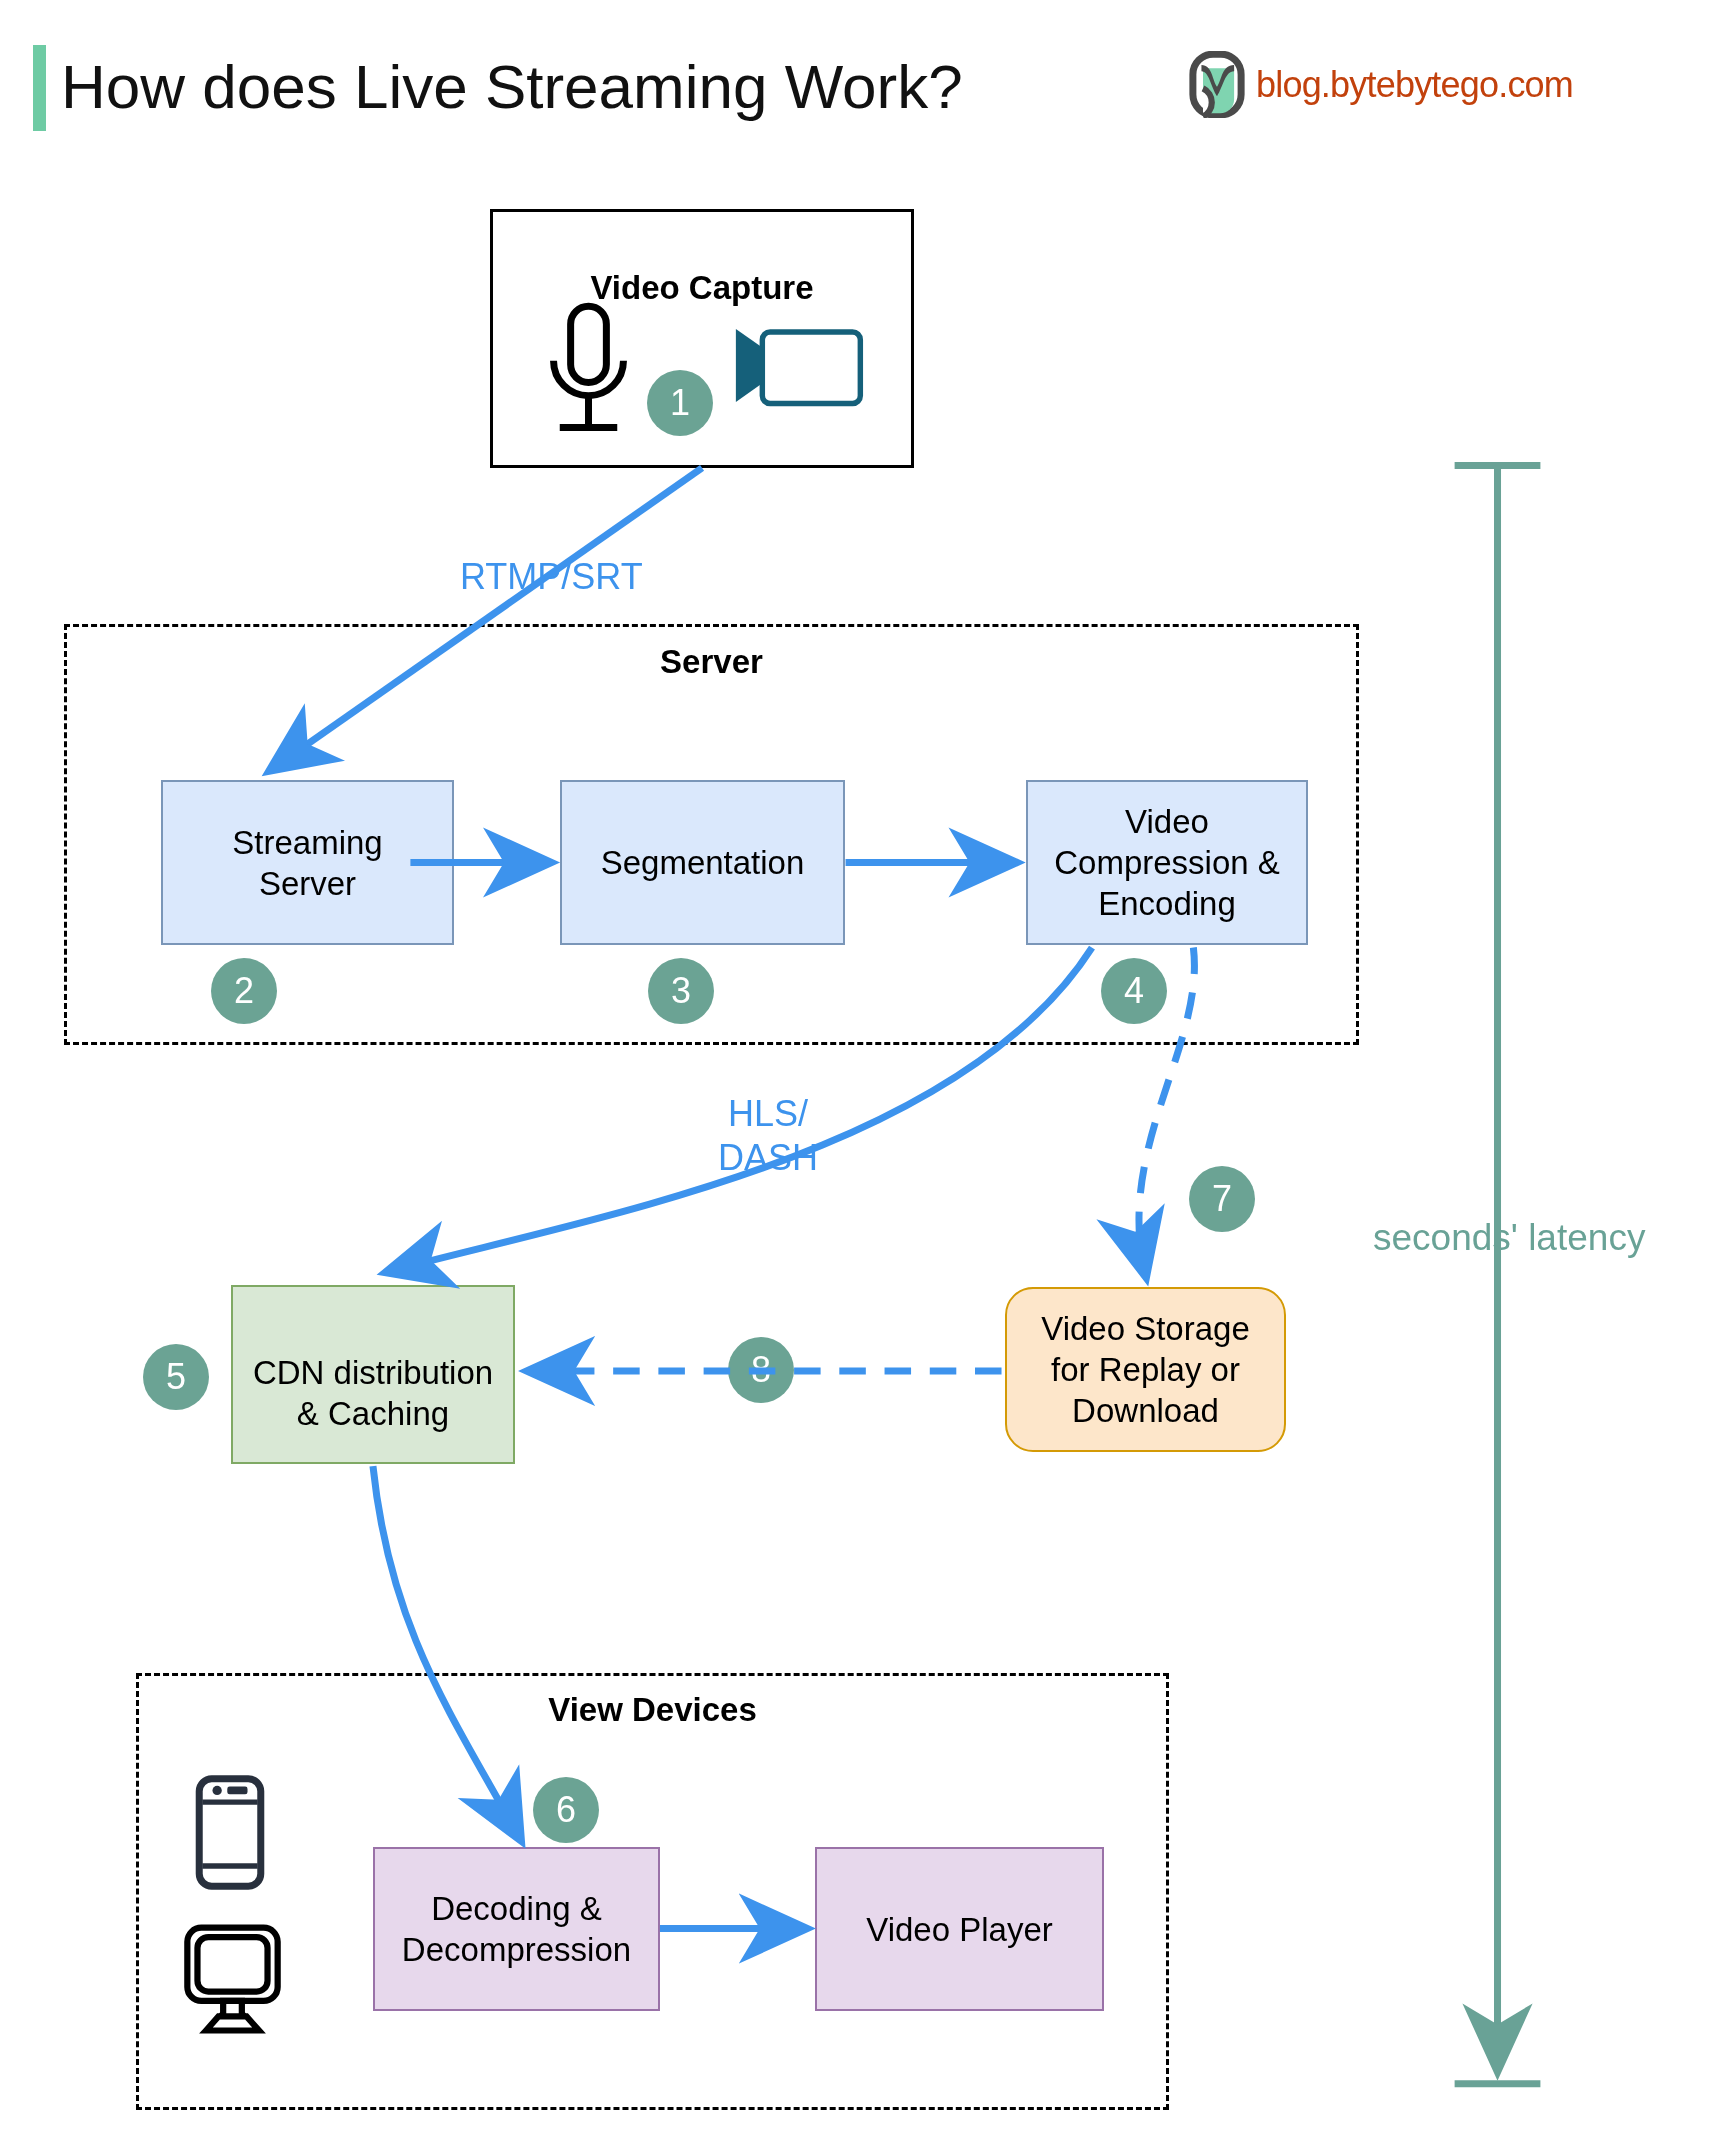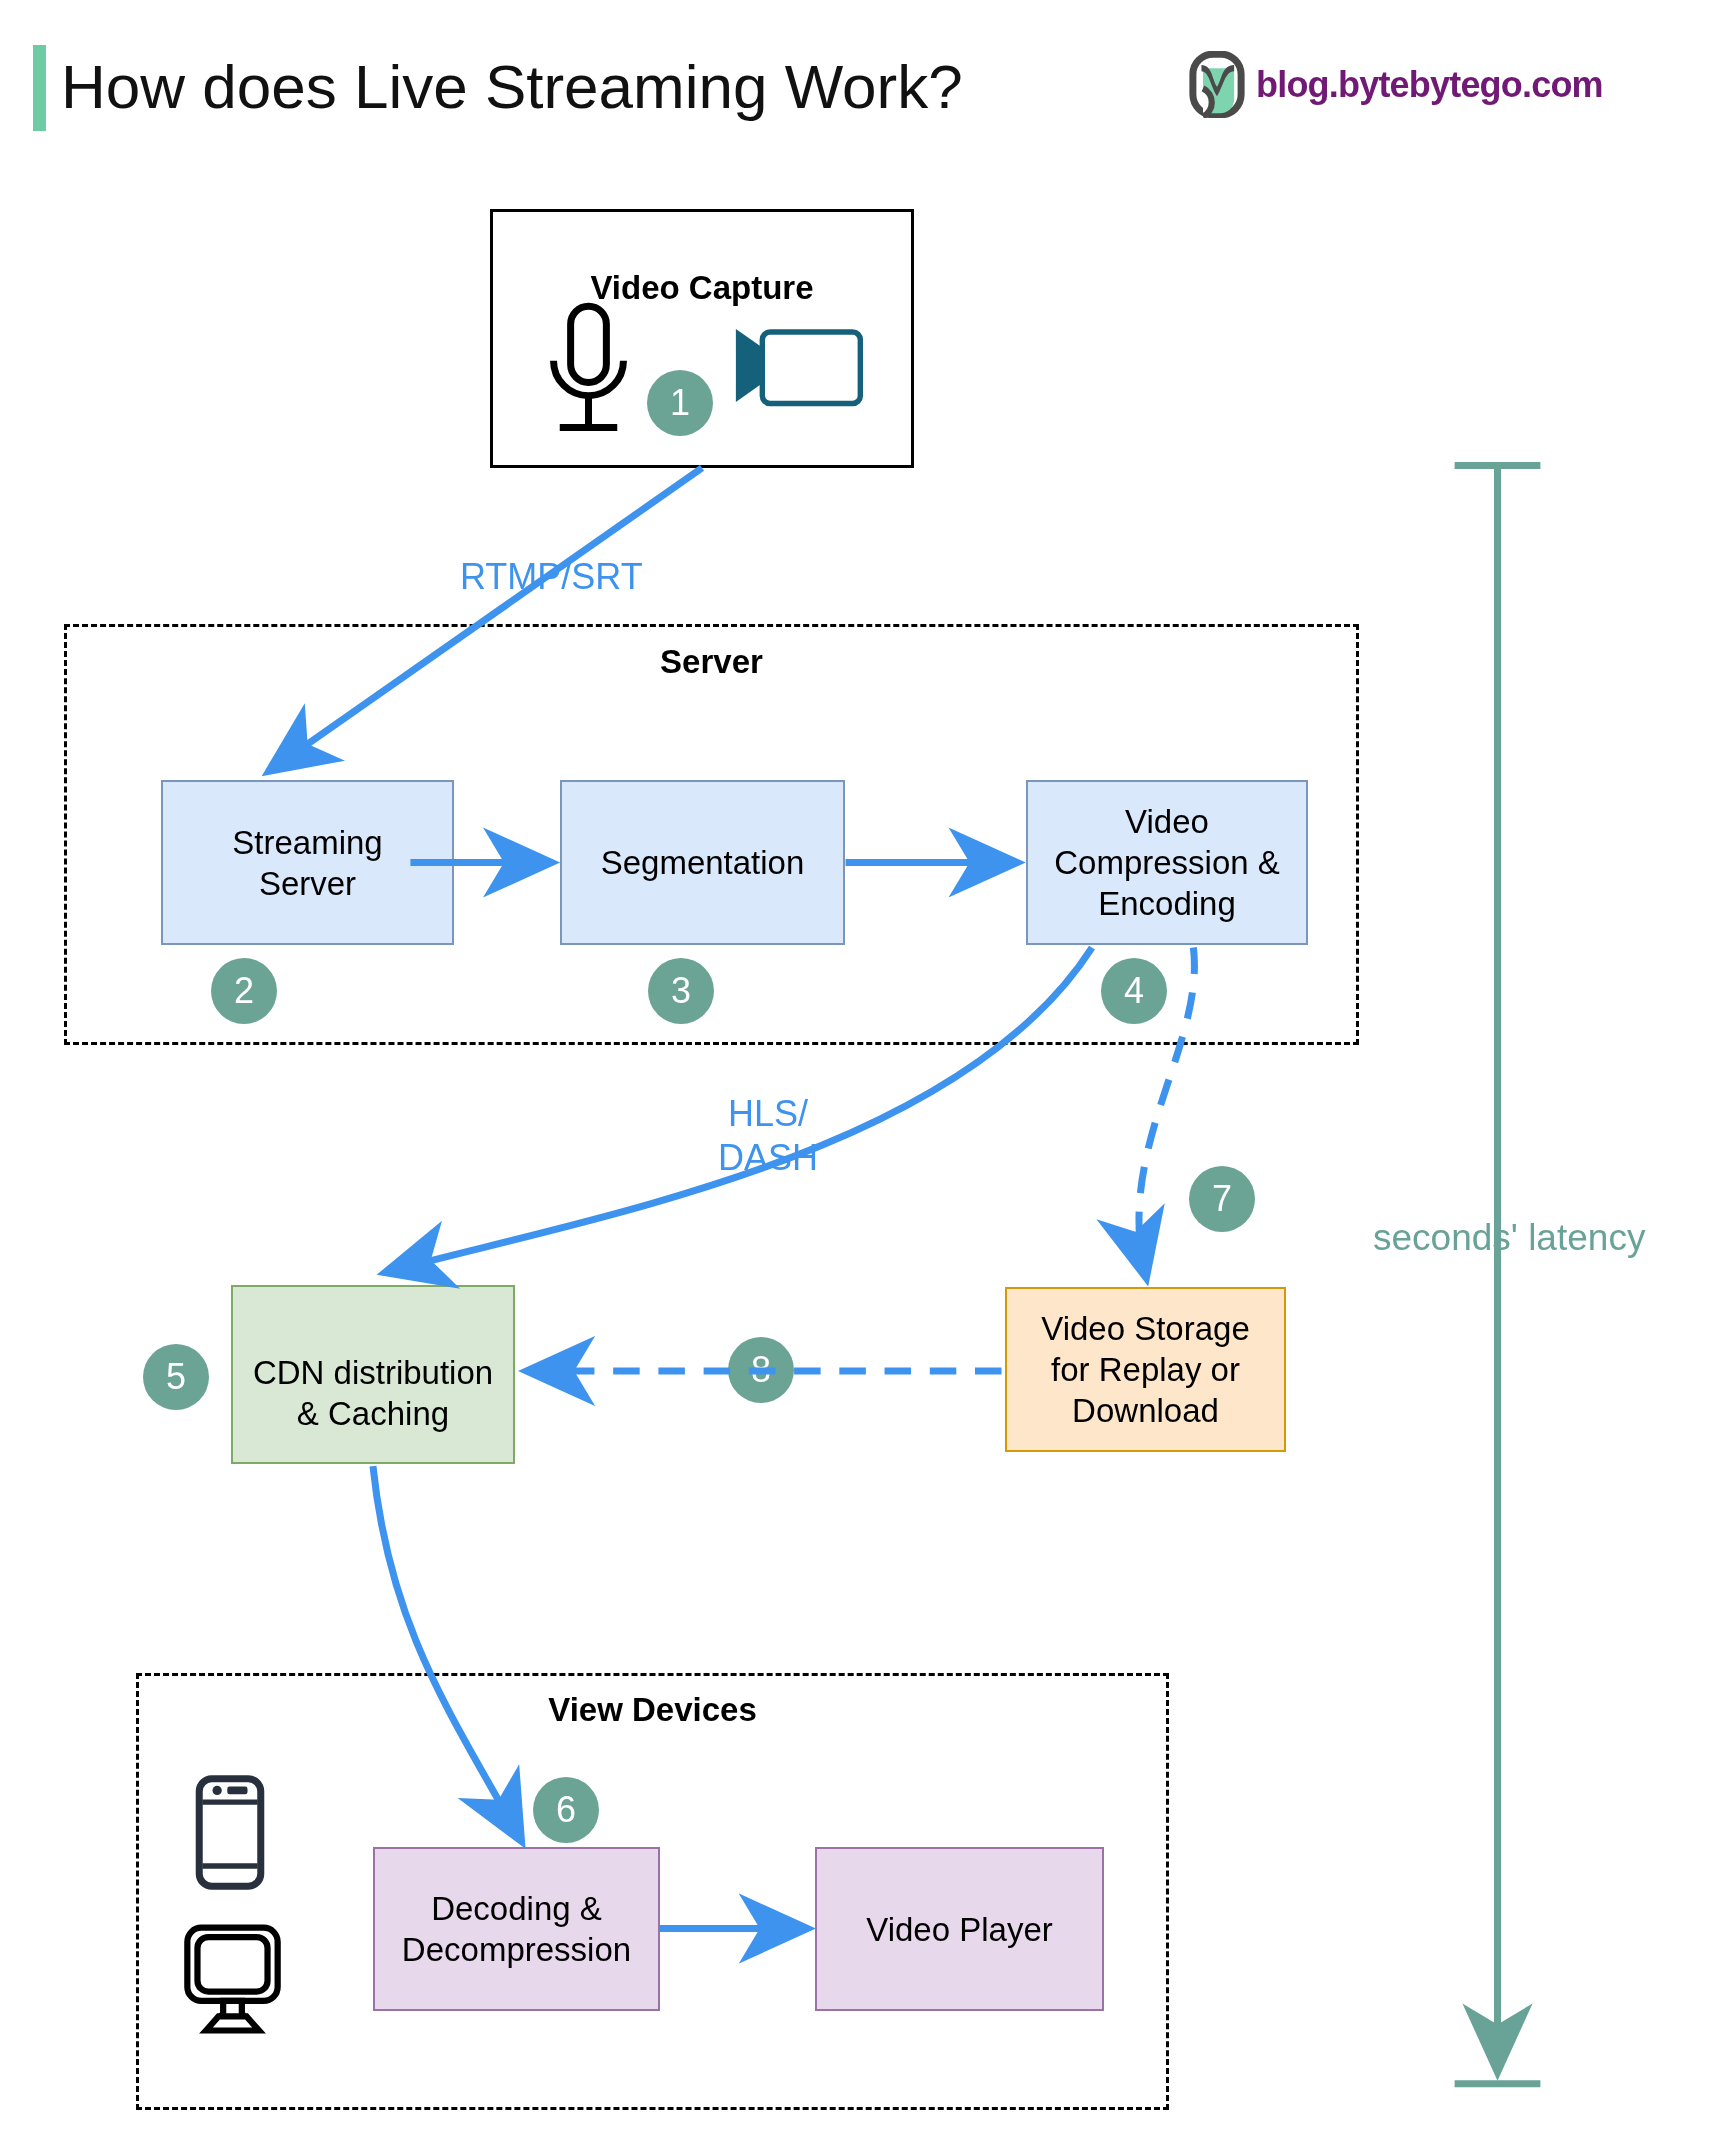--- a/index.html
+++ b/index.html
@@ -5,21 +5,21 @@
   html,body{margin:0;padding:0;background:#ffffff;}
   body{width:1734px;height:2129px;font-family:"Liberation Sans",sans-serif;position:relative;overflow:hidden;}
   #stage{position:absolute;left:0;top:0;width:1734px;height:2129px;}
   svg.layer{position:absolute;left:0;top:0;width:1734px;height:2129px;pointer-events:none;}
 
   
   .accent-bar{position:absolute;left:33px;top:45px;width:13.3px;height:86px;background:#6ecba4;}
   .page-title{position:absolute;left:61px;top:41px;font-size:62px;line-height:92px;color:#111111;white-space:nowrap;font-weight:400;}
   .brand-wrap{position:absolute;left:1189px;top:51px;display:flex;align-items:center;gap:11px;}
   .brand-logo{width:56px;height:67px;position:relative;}
-  .brand-text{font-size:36px;color:#701a75;font-weight:700;letter-spacing:-0.8px;white-space:nowrap;text-align:right;}
+  .brand-text{font-size:36px;color:#c2410c;font-weight:400;letter-spacing:-0.8px;white-space:nowrap;text-align:right;}
 
   
   .node{position:absolute;box-sizing:border-box;display:flex;align-items:center;justify-content:center;text-align:center;}
   .node .label{font-size:33px;line-height:41px;color:#000000;padding:0 6.2px;}
 
   .node.blue{background:#dae8fc;border:2.3px solid #7a96b8;}
   .node.green{background:#d9e8d5;border:2.3px solid #7fa964;}
   .node.orange{background:#fde6ca;border:2.3px solid #d49a05;}
   .node.purple{background:#e7d8ec;border:2.3px solid #9a72a8;}
 
@@ -102,21 +102,21 @@
 Encoding</div>
   </div>
   <div class="badge" style="left:1101px;top:958px;">4</div>
 
   <div class="node green" style="left:231px;top:1285px;width:284px;height:179px;">
     <div class="label" style="white-space:pre-line;margin-top:36px;">CDN distribution
 &amp; Caching</div>
   </div>
   <div class="badge" style="left:143px;top:1344px;">5</div>
 
-  <div class="node orange" style="left:1005px;top:1287px;width:281px;height:165px;">
+  <div class="node orange" style="left:1005px;top:1287px;width:281px;height:165px;border-radius:28px;">
     <div class="label" style="white-space:pre-line;">Video Storage
 for Replay or
 Download</div>
   </div>
   <div class="badge" style="left:728px;top:1337px;">8</div>
   <div class="badge" style="left:1189px;top:1166px;">7</div>
 
   <div class="group" style="left:136px;top:1673px;width:1033px;height:437px;"></div>
   <div class="group-title" style="left:136px;top:1691px;width:1033px;">View Devices</div>
 

